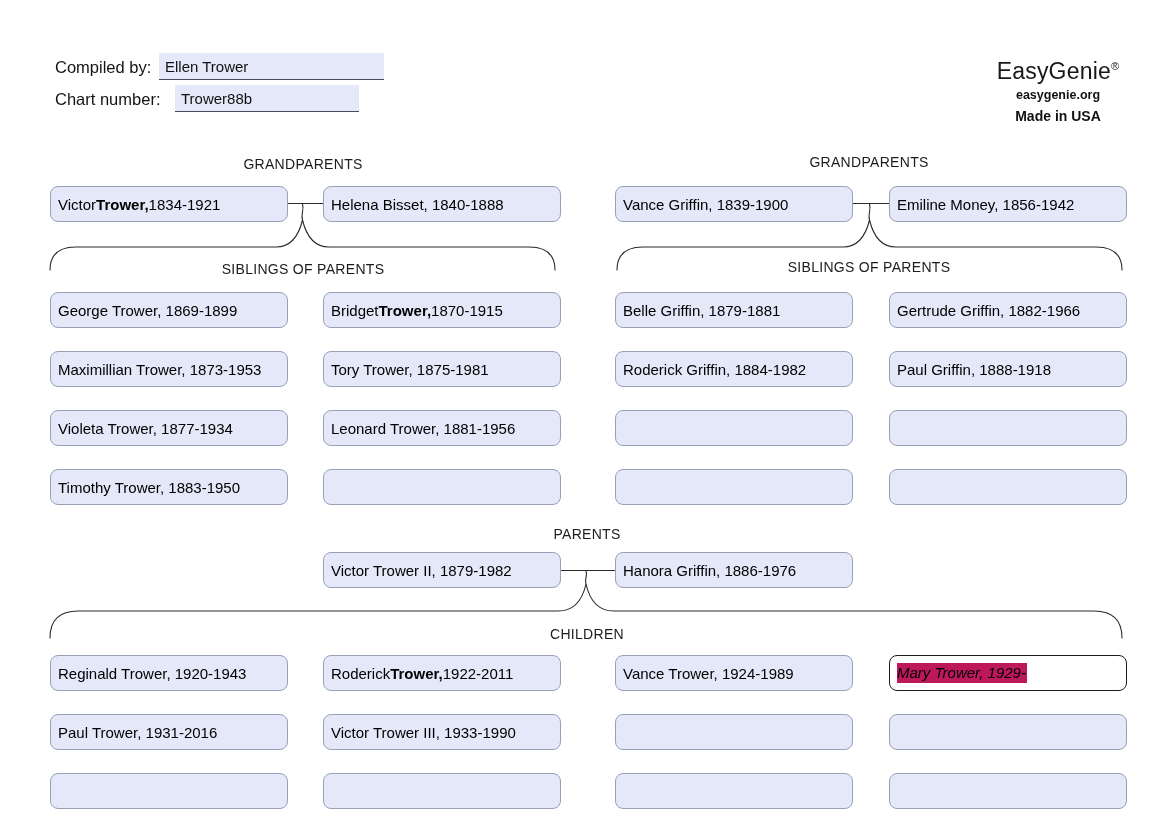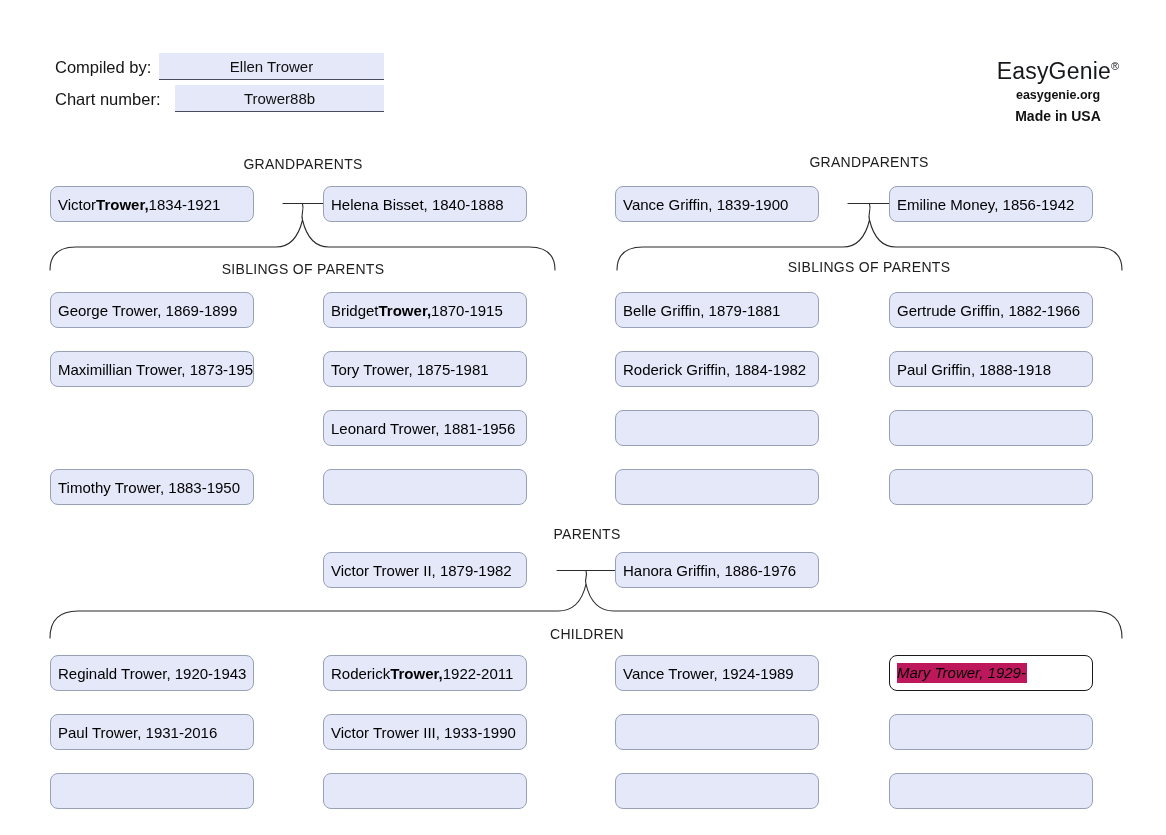--- a/index.html
+++ b/index.html
@@ -3,35 +3,35 @@
 <meta charset="utf-8">
 <style>
   html,body{margin:0;padding:0;background:#fff;}
   .page{position:relative;width:1166px;height:835px;background:#ffffff;
         font-family:"Liberation Sans", sans-serif;overflow:hidden;color:#111;}
 
   
   .h-label{position:absolute;font-size:16.5px;color:#141414;}
   .h-input{position:absolute;background:#e4e8f9;border:none;border-bottom:1px solid #4a4a5a;
            font-family:"Liberation Sans", sans-serif;font-size:15px;color:#111;
-           padding:12px 6px;height:27px;box-sizing:border-box;outline:none;text-align:center;}
+           padding:12px 6px;height:27px;box-sizing:border-box;outline:none;}
   .title{position:absolute;left:400px;top:62px;width:372px;text-align:center;
          font-size:16px;font-weight:bold;letter-spacing:.2px;color:#141414;}
   .brand{position:absolute;left:983px;top:58px;width:150px;text-align:center;}
   .brand-name{font-size:23px;font-weight:400;color:#16181c;letter-spacing:.2px;}
   .brand-name sup{font-size:11px;}
   .brand-site{font-size:12.5px;font-weight:bold;margin-top:3px;}
   .brand-made{font-size:14px;font-weight:bold;margin-top:6px;}
 
   
   .seclabel{position:absolute;width:300px;text-align:center;font-size:14px;
             color:#1c1c1c;letter-spacing:.3px;}
 
   
-  .c{position:absolute;width:204px;height:36px;background:#e4e8f9;
+  .c{position:absolute;width:238px;height:36px;background:#e4e8f9;
      border:1px solid #98a1b8;border-radius:8px;box-sizing:border-box;
      display:flex;align-items:center;padding:0 7px;font-size:15px;color:#000;
      white-space:nowrap;overflow:hidden;}
   .c b{font-weight:bold;}
   .c.focused{background:#ffffff;border:1.5px solid #1a1a1a;}
   .c.focused span{font-style:italic;background:#be185d;padding:1px 1px 2px 0;}
 
   .x1{left:50px}.x2{left:323px}.x3{left:615px}.x4{left:889px}
   .gy{top:186px}
   .s1{top:292px}.s2{top:351px}.s3{top:410px}.s4{top:469px}
@@ -42,21 +42,21 @@
   .overlay path{fill:none;stroke:#2b2b2b;stroke-width:1.1;stroke-linecap:round;}
 </style>
 </head>
 <body>
 
 <div class="page">
 
   <div class="h-label" style="left:55px;top:58px">Compiled by:</div>
   <input class="h-input" style="left: 159px; top: 53px; width: 225px;" value="Ellen Trower">
   <div class="h-label" style="left:55px;top:90px">Chart number:</div>
-  <input class="h-input" style="left: 175px; top: 85px; width: 209px;" value="Trower88b">
+  <input class="h-input" style="left: 175px; top: 85px; width: 184px;" value="Trower88b">
 
 
   <div class="brand">
     <div class="brand-name"><span>EasyGenie</span><sup>®</sup></div>
     <div class="brand-site">easygenie.org</div>
     <div class="brand-made">Made in USA</div>
   </div>
 
   <div class="seclabel" style="left:153px;top:156px">GRANDPARENTS</div>
   <div class="seclabel" style="left:719px;top:154px">GRANDPARENTS</div>
@@ -111,20 +111,25 @@
   <div class="c x1 s2">
       <span>Maximillian Trower, 1873-1953</span>
       <b></b>
       <span></span>
     </div>
   <div class="c x2 s2">
       <span>Tory Trower, 1875-1981</span>
       <b></b>
       <span></span>
     </div>
+  <div class="c x1 s3">
+      <span>Violeta Trower, 1877-1934</span>
+      <b></b>
+      <span></span>
+    </div>
   <div class="c x2 s3">
       <span>Leonard Trower, 1881-1956</span>
       <b></b>
       <span></span>
     </div>
   <div class="c x1 s4">
       <span>Timothy Trower, 1883-1950</span>
       <b></b>
       <span></span>
     </div>

